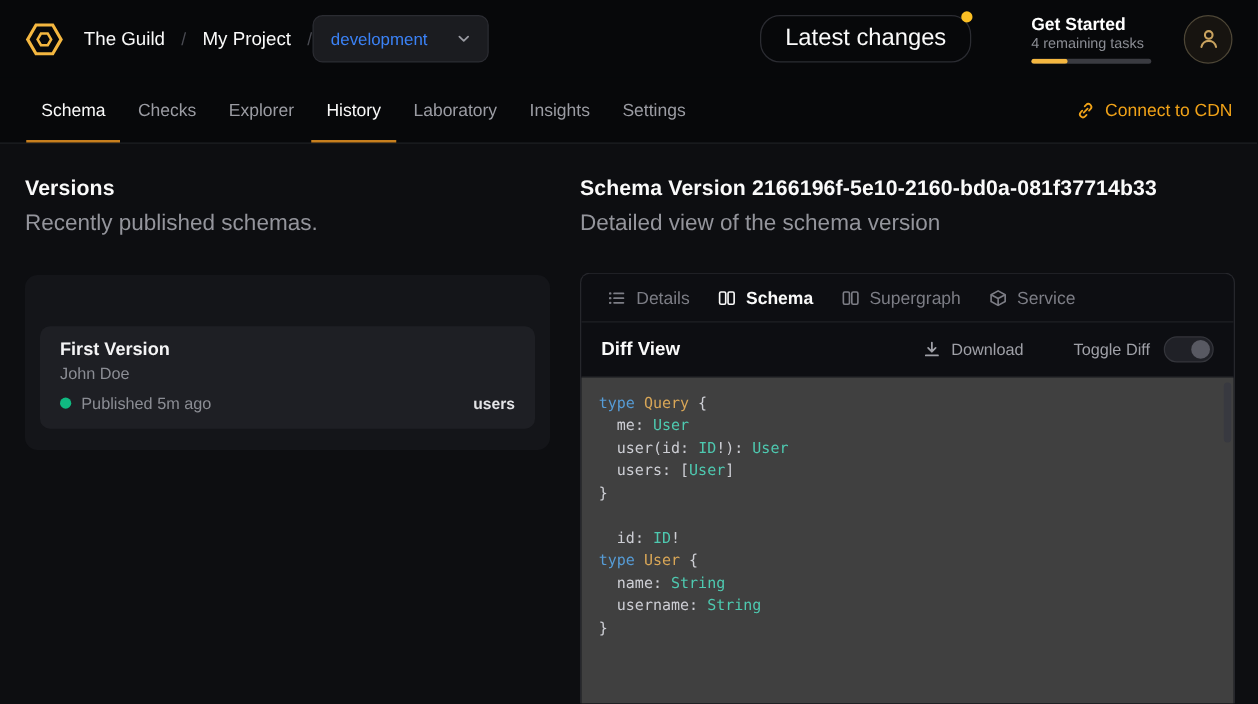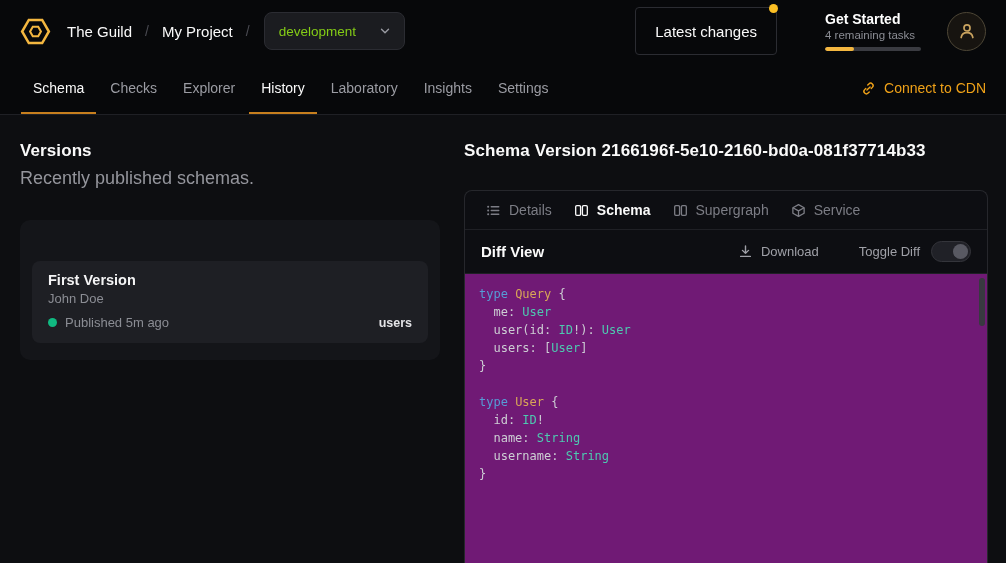--- a/index.html
+++ b/index.html
@@ -7,26 +7,26 @@
   body { background:#0d0e11; font-family:"Liberation Sans",sans-serif; overflow:hidden; color:#e4e4e7; }
   .app { width:1006px; height:563px; display:flex; flex-direction:column; }
 
   
   .top { background:#07080a; }
   .bar1 { height:62px; display:flex; align-items:center; padding:0 20px; }
   .logo { margin-right:16px; display:flex; cursor:pointer; }
   .crumbs { display:flex; align-items:center; gap:13px; font-size:15px; color:#fafafa; }
   .crumbs .sep { color:#4a4b52; font-size:14px; }
   .crumb { cursor:pointer; }
-  .env { margin-left:14px; display:flex; align-items:center; gap:22px; background:#1b1c20; border:1px solid #2b2c32;
-         border-radius:8px; height:38px; padding:0 12px 0 14px; color:#84cc16; font-size:13.5px; cursor:pointer; font-family:inherit; }
+  .env { display:flex; align-items:center; gap:22px; background:#1b1c20; border:1px solid #2b2c32;
+         border-radius:8px; height:38px; padding:0 12px 0 14px; color:#3b82f6; font-size:13.5px; cursor:pointer; font-family:inherit; }
   .env .chev { display:flex; color:#9a9ba2; }
   .sp { flex:1; }
-  .latest { position:relative; background:none; border:1px solid #2b2c32; border-radius:4px; height:48px; padding:0 19px;
-            color:#fafafa; font-size:15px; font-family:inherit; cursor:pointer; }
+  .latest { position:relative; background:none; border:1px solid #2b2c32; border-radius:16px; height:38px; padding:0 19px;
+            color:#fafafa; font-size:19px; font-family:inherit; cursor:pointer; }
   .notif { position:absolute; top:-4px; right:-2px; width:9px; height:9px; border-radius:50%; }
   .gs { margin:0 26px 0 48px; }
   .gs-t { font-size:14px; font-weight:700; color:#fff; }
   .gs-s { font-size:11.5px; color:#8b8d94; margin-top:2px; white-space:nowrap; }
   .gs-bar { margin-top:6px; width:96px; height:4px; border-radius:2px; background:#3a3b41; overflow:hidden; }
   .gs-fill { height:100%; border-radius:2px; }
   .avatar { width:39px; height:39px; border-radius:50%; border:1px solid #4d4636; background:#171410; color:#c9a35f;
             display:flex; align-items:center; justify-content:center; cursor:pointer; }
 
   
@@ -63,21 +63,21 @@
   .difftitle { font-size:15px; font-weight:700; color:#fafafa; }
   .diffactions { margin-left:auto; display:flex; align-items:center; font-size:13px; color:#9fa0a7; }
   .dlbtn { display:flex; align-items:center; gap:8px; background:none; border:none; color:#9fa0a7; font-size:13px;
            font-family:inherit; cursor:pointer; padding:0; margin-right:40px; }
   .dlic { display:flex; }
   .tgllabel { margin-right:11px; }
   .toggle { position:relative; width:40px; height:21px; border-radius:11px; background:#202127; border:1px solid #34353b; cursor:pointer; }
   .toggle .knob { position:absolute; top:2px; left:2px; width:15px; height:15px; border-radius:50%; background:#585962; }
   .toggle.on .knob { left:auto; right:2px; }
 
-  .codewrap { position:relative; flex:1; min-height:0; background:#701a75; }
+  .codewrap { position:relative; flex:1; min-height:0; background:#404040; }
   .code { padding:11px 14px; font-family:"DejaVu Sans Mono",monospace; font-size:12px; line-height:18px; }
   .cl { white-space:pre; }
   .tk-kw  { color:#569cd6; }
   .tk-def { color:#d8a657; }
   .tk-ref { color:#4ec9b0; }
   .tk-pl  { color:#cdced4; }
   .tk-fld { color:#cdced4; }
   .sbtrack { position:absolute; top:0; right:0; bottom:0; width:10px; cursor:pointer; }
   .sbthumb { position:absolute; top:4px; right:2px; width:6px; height:48px; border-radius:3px; background:#383940; cursor:pointer; }
 </style>
@@ -168,20 +168,21 @@
                 <span>Published 5m ago</span>
                 <span class="vservice">users</span>
               </div>
             </div>
           </div>
       </div>
     </div>
 
     <div class="colR">
       <h2 class="title">Schema Version 2166196f-5e10-2160-bd0a-081f37714b33</h2>
+      <p class="subtitle">Detailed view of the schema version</p>
 
       <div class="panel">
         <div class="ptabs" id="panelTabs">
             <div class="ptab">
               <span class="picon">
                 <svg width="15" height="15" viewBox="0 0 16 16" fill="none" stroke="currentColor" stroke-width="1.5" stroke-linecap="round">
                   <path d="M5.6 4h8M5.6 8h8M5.6 12h8"></path>
                   <path d="M2.2 4h.2M2.2 8h.2M2.2 12h.2" stroke-width="2"></path>
                 </svg>
               </span>
@@ -235,22 +236,22 @@
         </div>
 
         <div class="codewrap">
           <div class="code" id="codeBlock">
               <div class="cl"><span class="tk-kw">type </span><span class="tk-def">Query </span><span class="tk-pl">{</span></div>
               <div class="cl"><span class="tk-fld">  me</span><span class="tk-pl">: </span><span class="tk-ref">User</span></div>
               <div class="cl"><span class="tk-fld">  user</span><span class="tk-pl">(</span><span class="tk-fld">id</span><span class="tk-pl">: </span><span class="tk-ref">ID</span><span class="tk-pl">!): </span><span class="tk-ref">User</span></div>
               <div class="cl"><span class="tk-fld">  users</span><span class="tk-pl">: [</span><span class="tk-ref">User</span><span class="tk-pl">]</span></div>
               <div class="cl"><span class="tk-pl">}</span></div>
               <div class="cl">&nbsp;</div>
+              <div class="cl"><span class="tk-fld">  id</span><span class="tk-pl">: </span><span class="tk-ref">ID</span><span class="tk-pl">!</span></div>
               <div class="cl"><span class="tk-kw">type </span><span class="tk-def">User </span><span class="tk-pl">{</span></div>
-              <div class="cl"><span class="tk-fld">  id</span><span class="tk-pl">: </span><span class="tk-ref">ID</span><span class="tk-pl">!</span></div>
               <div class="cl"><span class="tk-fld">  name</span><span class="tk-pl">: </span><span class="tk-ref">String</span></div>
               <div class="cl"><span class="tk-fld">  username</span><span class="tk-pl">: </span><span class="tk-ref">String</span></div>
               <div class="cl"><span class="tk-pl">}</span></div>
             </div>
           <div class="sbtrack">
             <div class="sbthumb"></div>
           </div>
         </div>
       </div>
     </div>

